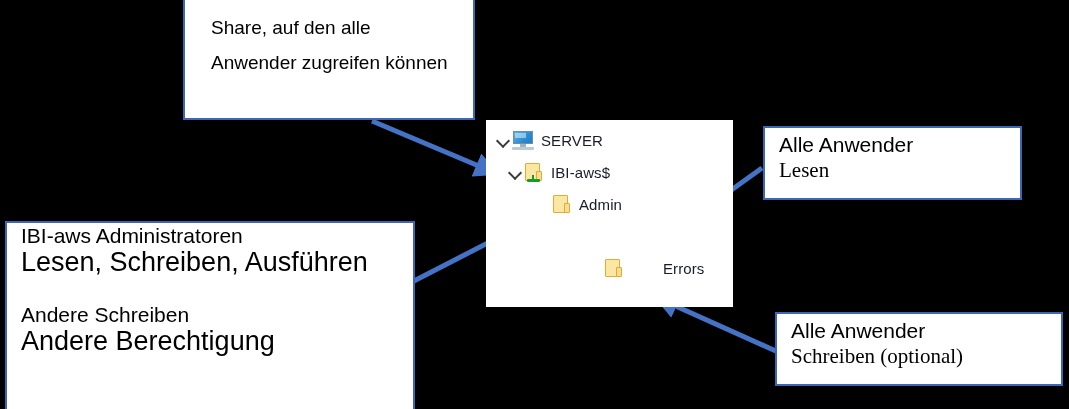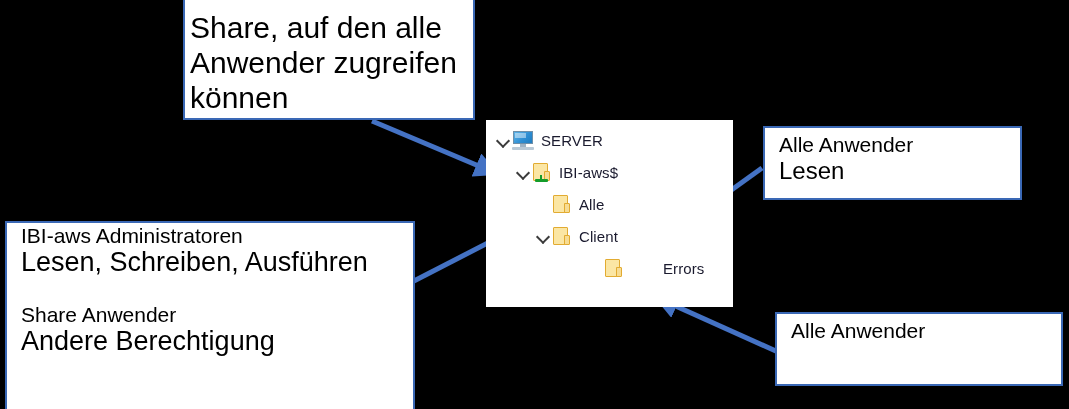--- a/index.html
+++ b/index.html
@@ -27,26 +27,27 @@
   .callout .big{
     font-size:27px;
     line-height:31px;
     white-space:pre-wrap;
   }
   .callout .small{
     font-size:21px;
     line-height:22px;
   }
   .callout .mid{
-    font-size:24px;
+    font-size:21px;
     line-height:29px;
+    font-family:Liberation Serif, serif;
   }
 
   #box-share{left:183px;top:-2px;width:292px;height:122px;}
-  #box-share .big{font-size:30px;line-height:35px;padding:10px 14px 0 5px;}
+  #box-share .big{font-size:19px;line-height:35px;padding:10px 14px 0 26px;}
 
   #box-admins{left:5px;top:221px;width:410px;height:190px;}
   #box-admins .grp{padding:0 0 0 14px;}
   #box-admins .grp.first{padding-top:2px;}
   #box-admins .grp.second{padding-top:26px;}
 
   #box-read{left:763px;top:126px;width:259px;height:74px;}
   #box-read .grp{padding:6px 0 0 14px;}
 
   #box-write{left:775px;top:312px;width:288px;height:74px;}
@@ -117,21 +118,21 @@
     background:#f7dc93;
     border:1px solid #e2ab31;
     box-sizing:border-box;
     border-radius:0 1px 1px 0;
   }
   
   .shr-stem{position:absolute;left:8px;top:13px;width:2px;height:6px;background:#159c2a;}
   .shr-bar{position:absolute;left:3px;top:17px;width:13px;height:3px;background:#159c2a;border-radius:1px;}
 
   .r-server{left:8px;top:6px;}
-  .r-share{left:28px;top:38px;}
+  .r-share{left:20px;top:38px;}
   .r-admin{left:48px;top:70px;}
   .r-client{left:48px;top:102px;}
   .r-errors{left:68px;top:134px;gap:32px;}
   .r-admin .chev, .r-errors .chev{visibility:hidden;}
 </style>
 </head>
 <body>
 
 <div class="stage">
 
@@ -150,35 +151,36 @@
   <div class="callout" id="box-share">
     <div class="big">Share, auf den alle Anwender zugreifen können</div>
   </div>
 
   <div class="callout" id="box-admins">
     <div class="grp first">
       <div class="small">IBI-aws Administratoren</div>
       <div class="big">Lesen, Schreiben, Ausführen</div>
     </div>
     <div class="grp second">
-      <div class="small">Share Anwender</div>
+      <div class="small">Andere Schreiben</div>
       <div class="big">Andere Berechtigung</div>
     </div>
   </div>
 
   <div class="callout" id="box-read">
     <div class="grp">
       <div class="small">Alle Anwender</div>
       <div class="mid">Lesen</div>
     </div>
   </div>
 
   <div class="callout" id="box-write">
     <div class="grp">
       <div class="small">Alle Anwender</div>
+      <div class="mid">Schreiben (optional)</div>
     </div>
   </div>
 
   <div id="tree-panel">
 
     <div class="tree-row r-server">
       <span class="chev"></span>
       <span class="ico">
         <span class="mon-screen"></span>
           <span class="mon-neck"></span>
@@ -197,31 +199,23 @@
       </span>
       <span class="tree-label">IBI-aws$</span>
     </div>
 
     <div class="tree-row r-admin">
       <span class="chev blank"></span>
       <span class="fld">
         <span class="fld-back"></span>
           <span class="fld-tab"></span>
       </span>
-      <span class="tree-label">Alle</span>
-    </div>
-
-    <div class="tree-row r-client">
-      <span class="chev"></span>
-      <span class="fld">
-        <span class="fld-back"></span>
-          <span class="fld-tab"></span>
-      </span>
-      <span class="tree-label">Client</span>
-    </div>
+      <span class="tree-label">Admin</span>
+    </div>
+
 
     <div class="tree-row r-errors">
       <span class="chev blank"></span>
       <span class="fld">
         <span class="fld-back"></span>
           <span class="fld-tab"></span>
       </span>
       <span class="tree-label">Errors</span>
     </div>
 

